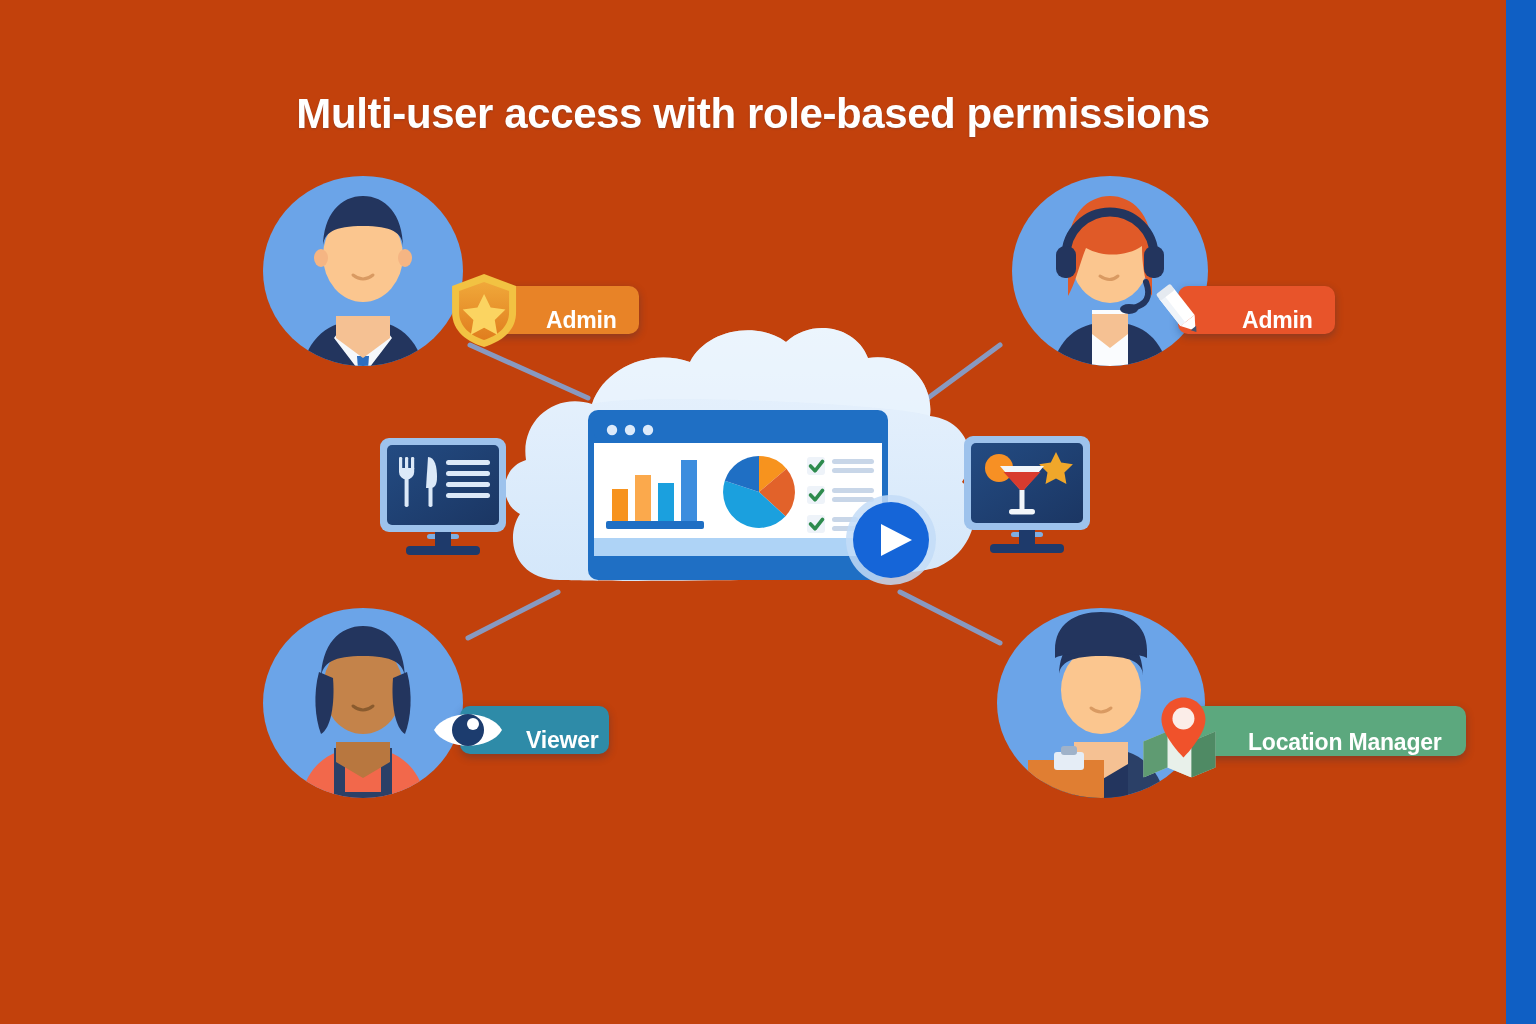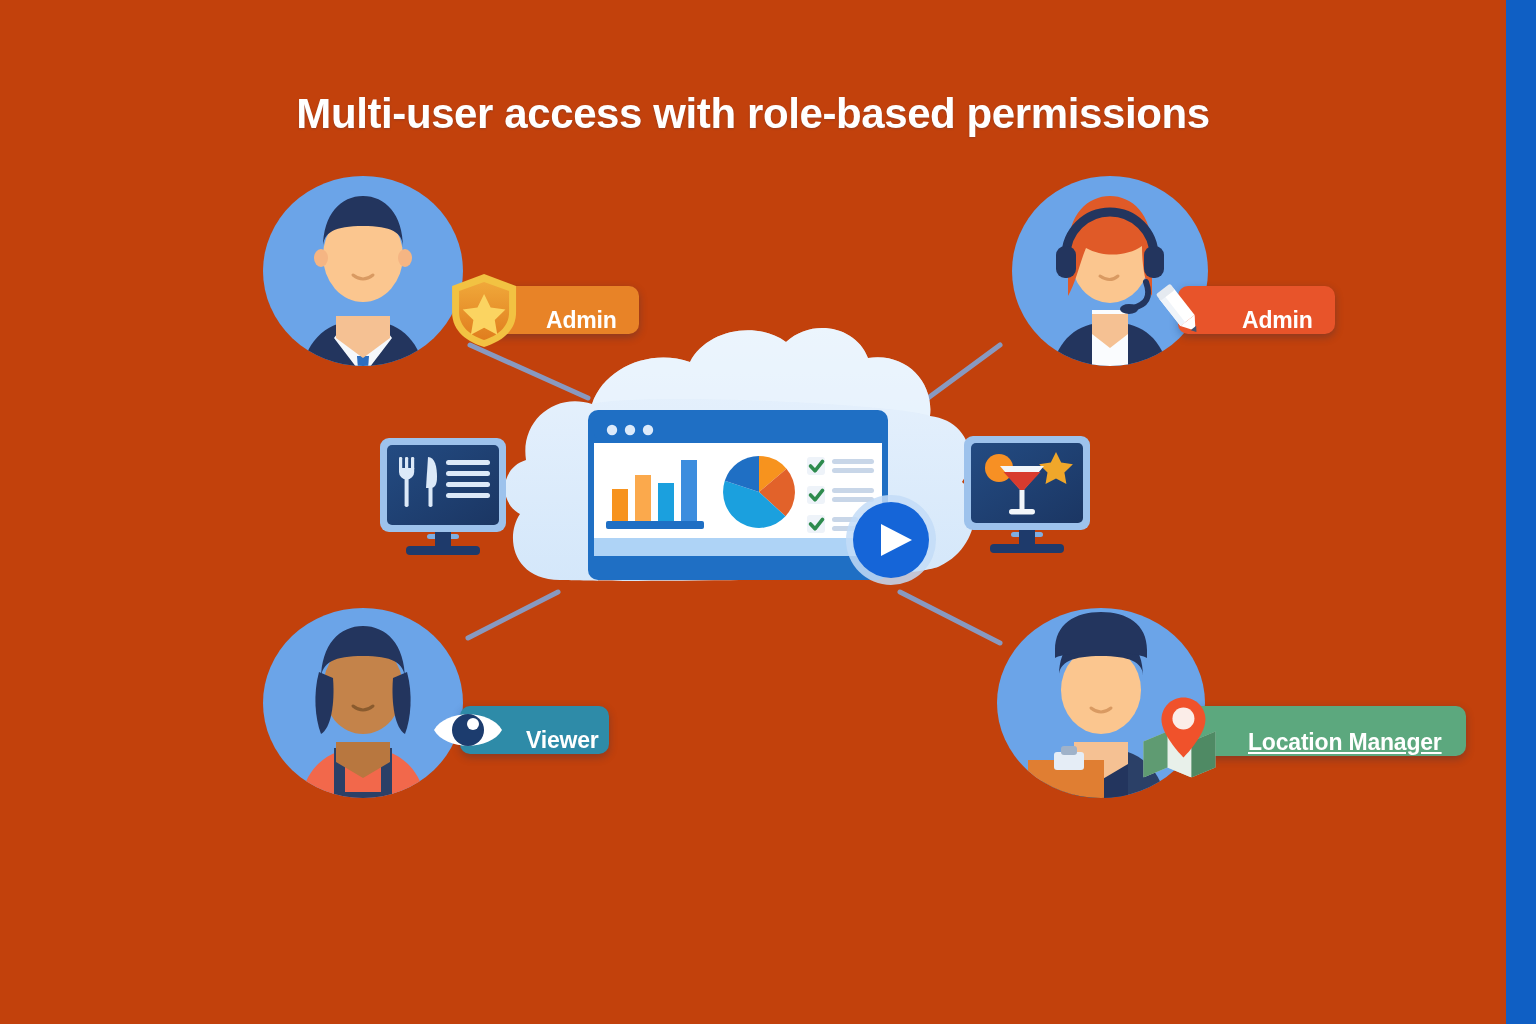--- a/index.html
+++ b/index.html
@@ -61,21 +61,20 @@
     left: 460px; top: 706px;
     height: 48px;
     padding: 0 10px 0 66px;
     background: #2E8BA8;
   }
   .badge-locmgr {
     left: 1170px; top: 706px;
     height: 50px;
     padding: 0 24px 0 78px;
     background: #5CA87E;
-    text-decoration: underline;
   }
   .badge-icon {
     position: absolute;
     left: 0; top: 50%;
     transform: translate(-42%, -50%);
     pointer-events: none;
   }
   .badge-viewer .badge-icon { transform: translate(-40%, -50%); }
   .badge-locmgr .badge-icon { transform: translate(-36%, -46%); }
 </style>

